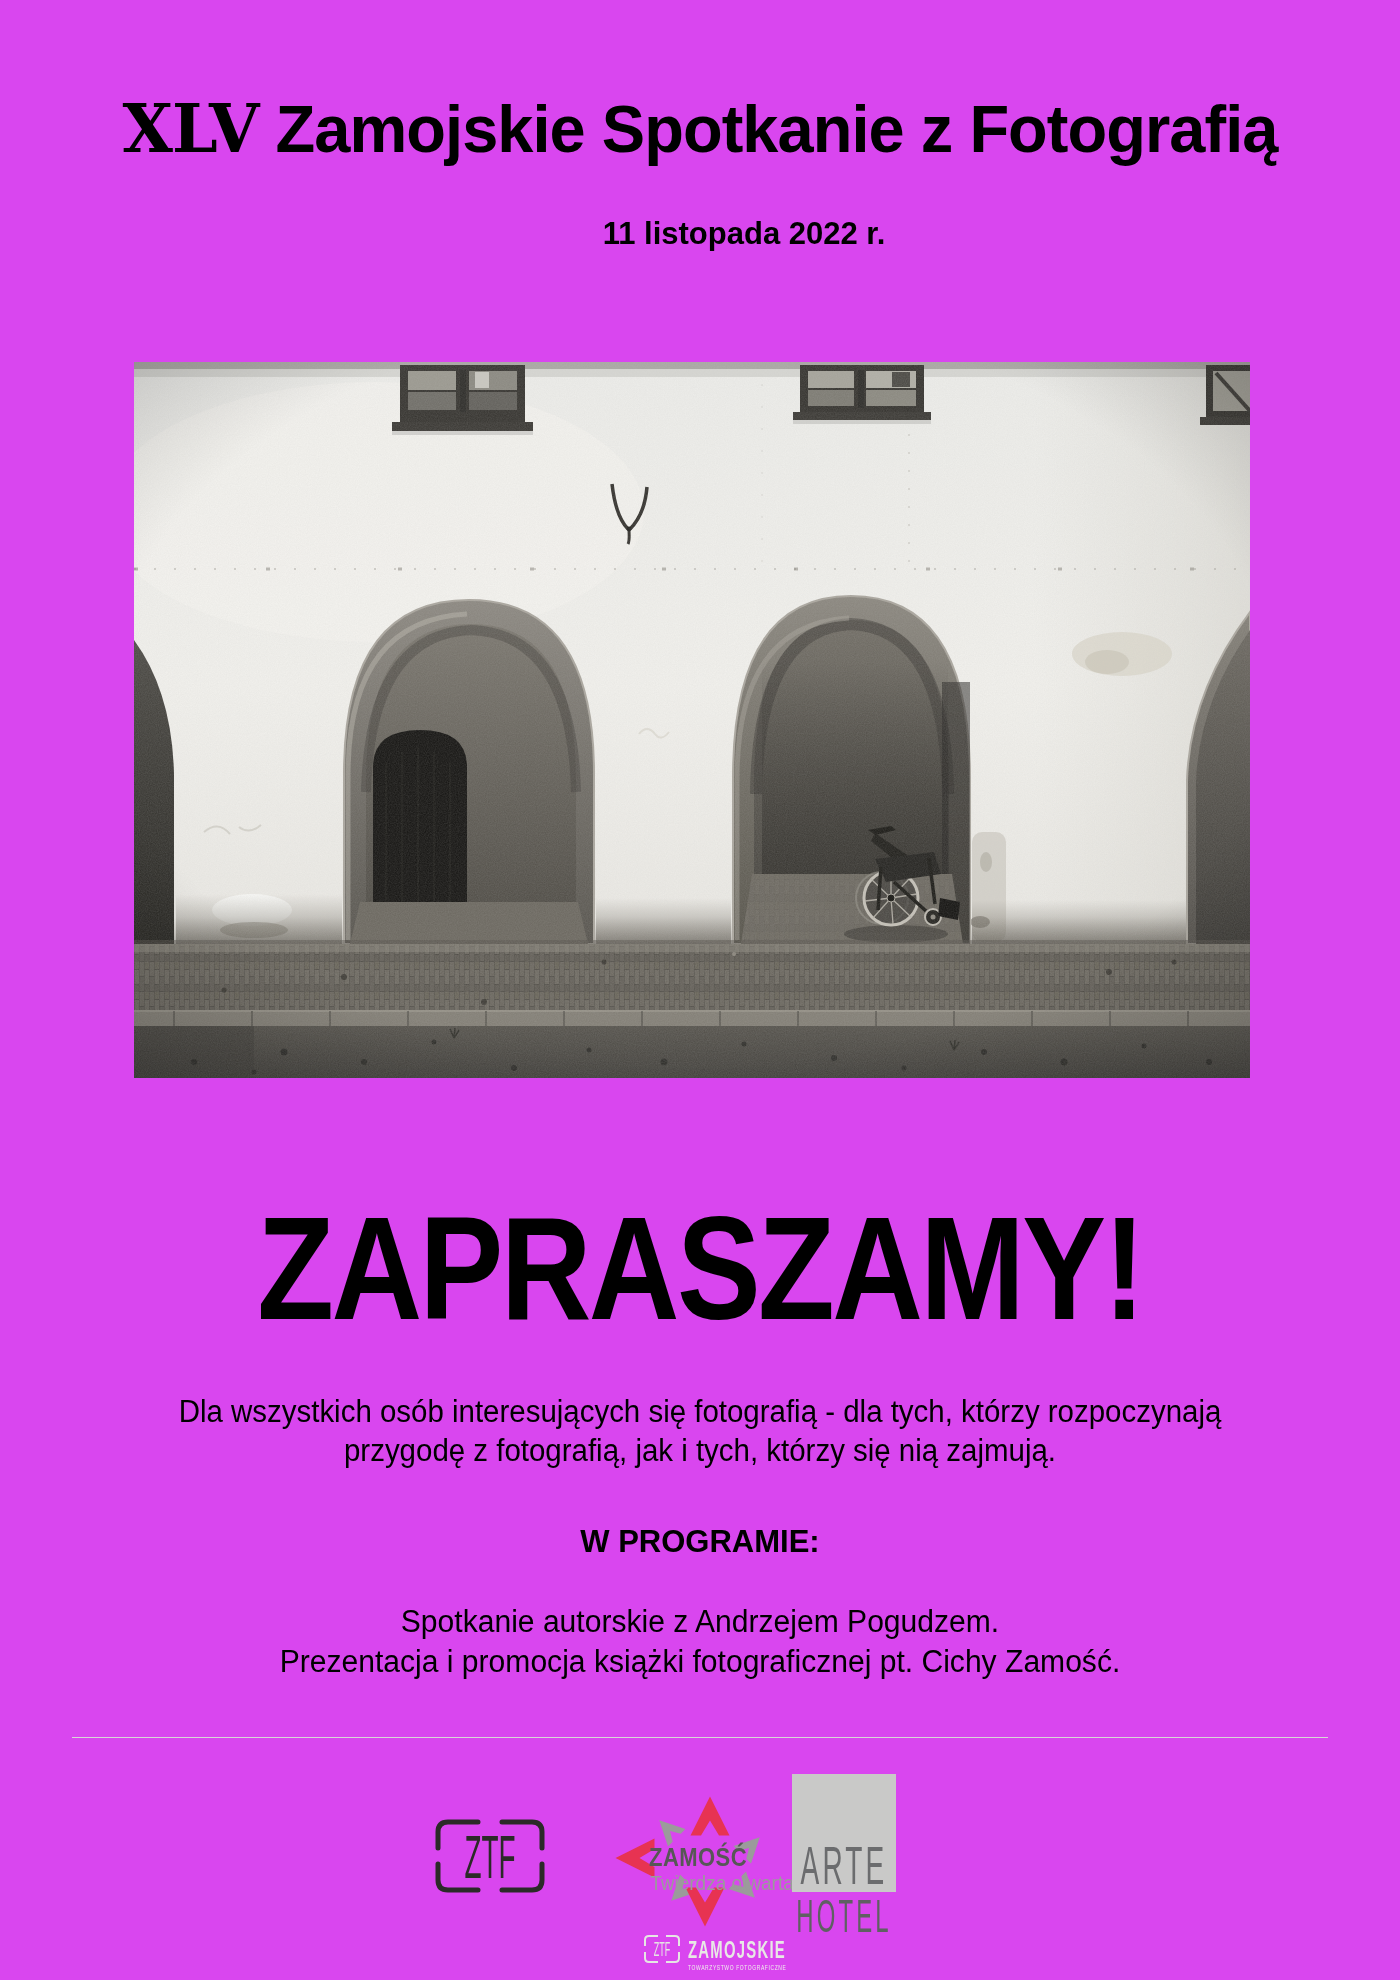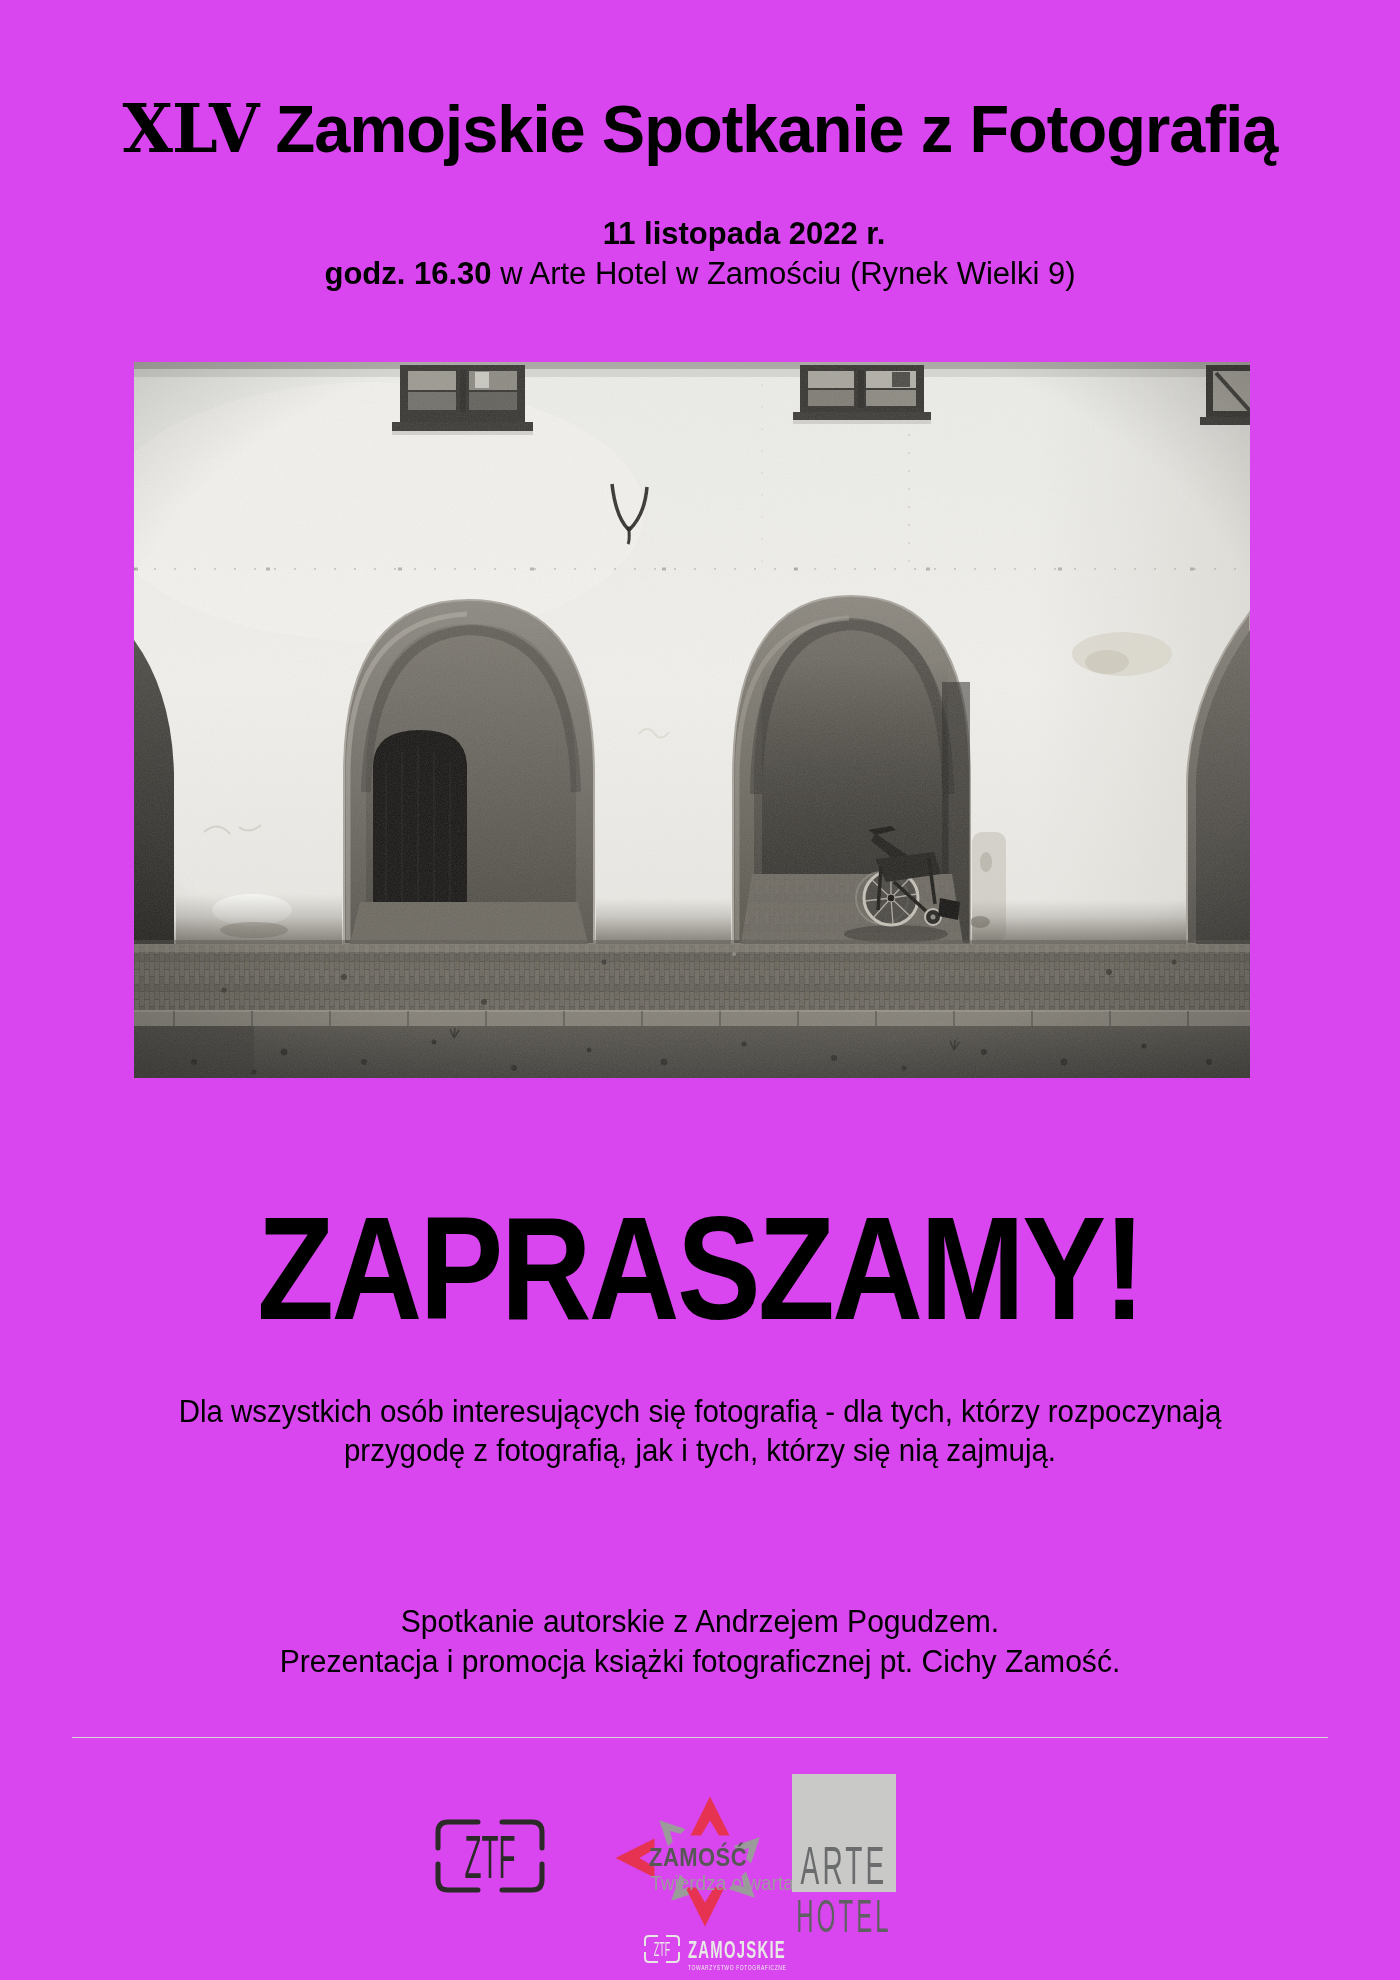--- a/index.html
+++ b/index.html
@@ -24,21 +24,20 @@
 </style>
 </head>
 <body>
 
 <div class="page">
 
   <h1 class="abs title" style="margin:0;"><span class="xlv">XLV</span><span> Zamojskie Spotkanie z Fotografią</span></h1>
 
   <div class="abs date-line">11 listopada 2022 r.</div>
 
-  <div class="abs venue-line"><b>godz. 16.30</b><span> w Arte Hotel w Zamościu (Rynek Wielki 9)</span></div>
 
   <div class="photo-wrap">
   <svg width="1116" height="716" viewBox="0 0 1116 716" xmlns="http://www.w3.org/2000/svg">
     <defs>
       <linearGradient id="wallGrad" x1="0" y1="0" x2="0" y2="1">
         <stop offset="0" stop-color="#ededea"></stop>
             <stop offset=".45" stop-color="#f2f1ed"></stop>
             <stop offset="1" stop-color="#e6e4df"></stop>
       </linearGradient>
       <linearGradient id="rightShade" x1="0" y1="0" x2="1" y2="0">
@@ -253,20 +252,21 @@
   </svg>
   </div>
 
   <div class="abs headline">ZAPRASZAMY!</div>
 
   <div class="abs intro">
     <div>Dla wszystkich osób interesujących się fotografią - dla tych, którzy rozpoczynają</div>
     <div>przygodę z fotografią, jak i tych, którzy się nią zajmują.</div>
   </div>
 
+  <div class="abs prog-head">W PROGRAMIE:</div>
 
   <div class="abs prog">
     <div>Spotkanie autorskie z Andrzejem Pogudzem.</div>
     <div>Prezentacja i promocja książki fotograficznej pt. Cichy Zamość.</div>
   </div>
 
   <div class="rule"></div>
 
   <svg class="logo" style="left:430px;top:1814px;" width="120" height="84" viewBox="0 0 120 84" xmlns="http://www.w3.org/2000/svg">
     <g fill="none" stroke="#2b2a28" stroke-width="5" stroke-linecap="round">

